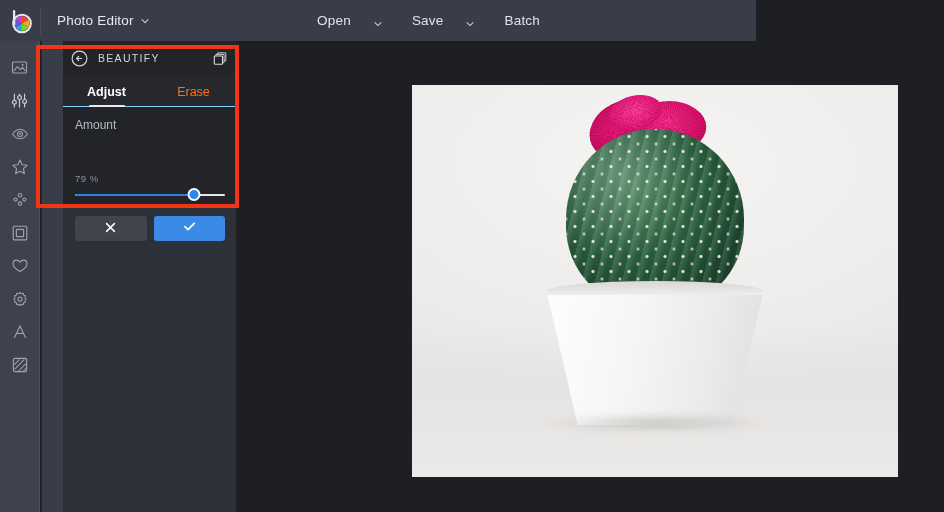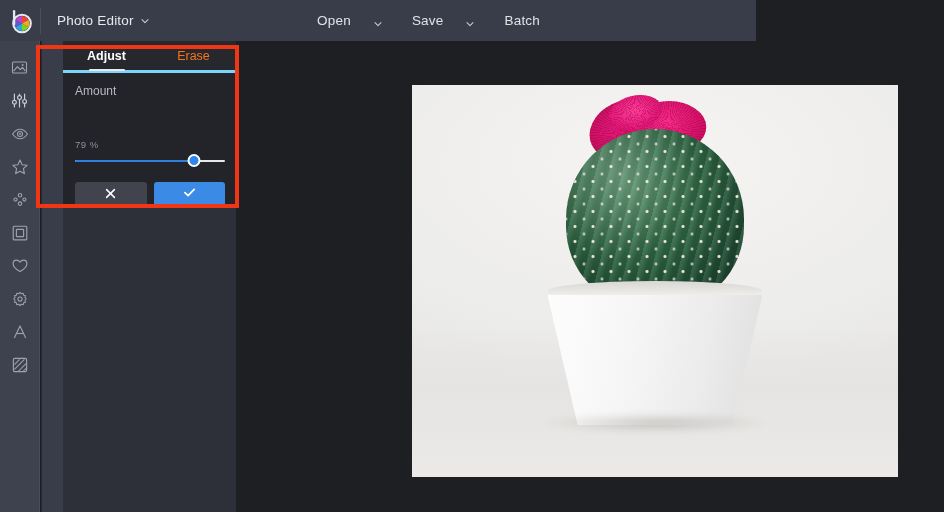--- a/index.html
+++ b/index.html
@@ -72,21 +72,21 @@
   }
   .back-btn { width:17px; height:17px; cursor:pointer; flex:0 0 auto; }
   .tool-title {
     margin-left:10px; color:#d3d5da; font-size:10.5px; letter-spacing:1.3px;
     font-weight:400;
   }
   .dup-btn { margin-left:auto; width:15px; height:15px; cursor:pointer; }
 
   .tabs {
     display:flex; height:32px; align-items:flex-end;
-    border-bottom:3px solid #7dd3fc;
+    border-bottom:1px solid #7dd3fc;
     background:#26282e;
   }
   .tab {
     flex:1; text-align:center; font-size:12.5px; padding-bottom:7px;
     cursor:pointer; position:relative;
   }
   .tab.active { color:#ffffff; font-weight:bold; }
   .tab.inactive { color:#f97316; }
   .tab.active::after {
     content:""; position:absolute; left:50%; transform:translateX(-50%);
@@ -400,20 +400,36 @@
       </span>
     </div>
 
   </div>
 
   <div class="panelcol">
     <div class="panel-strip"></div>
 
     <div class="tool-card">
 
+      <div class="tool-head">
+        <span class="back-btn">
+          <svg width="17" height="17" viewBox="0 0 17 17">
+            <circle cx="8.5" cy="8.5" r="7.4" fill="none" stroke="#d5d7dc" stroke-width="1.15"></circle>
+            <path d="M10.6 8.5 L5.9 8.5 M7.7 6.3 L5.6 8.5 L7.7 10.7" fill="none" stroke="#d5d7dc" stroke-width="1.15" stroke-linecap="round" stroke-linejoin="round"></path>
+          </svg>
+        </span>
+        <span class="tool-title">BEAUTIFY</span>
+        <span class="dup-btn">
+          <svg width="15" height="15" viewBox="0 0 15 15">
+            <rect x="4.6" y="1.7" width="8.2" height="8.2" rx="0.8" fill="none" stroke="#b9bcc4" stroke-width="1.1"></rect>
+            <rect x="2.9" y="3.4" width="8.2" height="8.2" rx="0.8" fill="#222429" stroke="#b9bcc4" stroke-width="1.1"></rect>
+            <rect x="1.3" y="5" width="8.2" height="8.2" rx="0.8" fill="#222429" stroke="#d8dade" stroke-width="1.1"></rect>
+          </svg>
+        </span>
+      </div>
 
       <div class="tabs">
         <div class="tab active">Adjust</div>
         <div class="tab inactive">Erase</div>
       </div>
 
       <div class="slider-row">
         <span class="slider-label">Amount</span>
         <span class="slider-value">79 %</span>
       </div>

